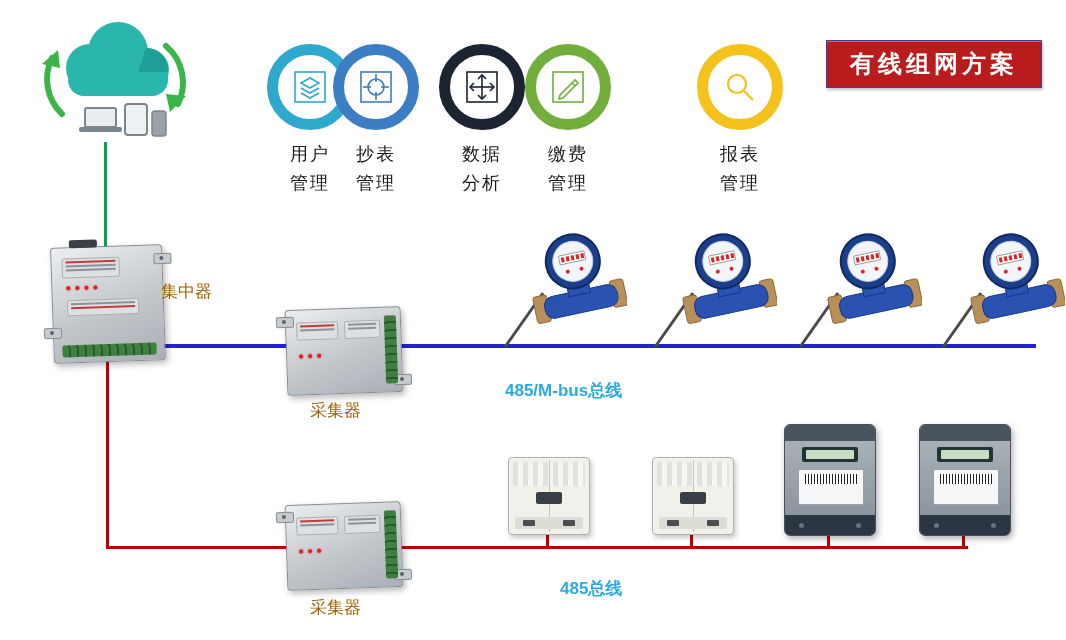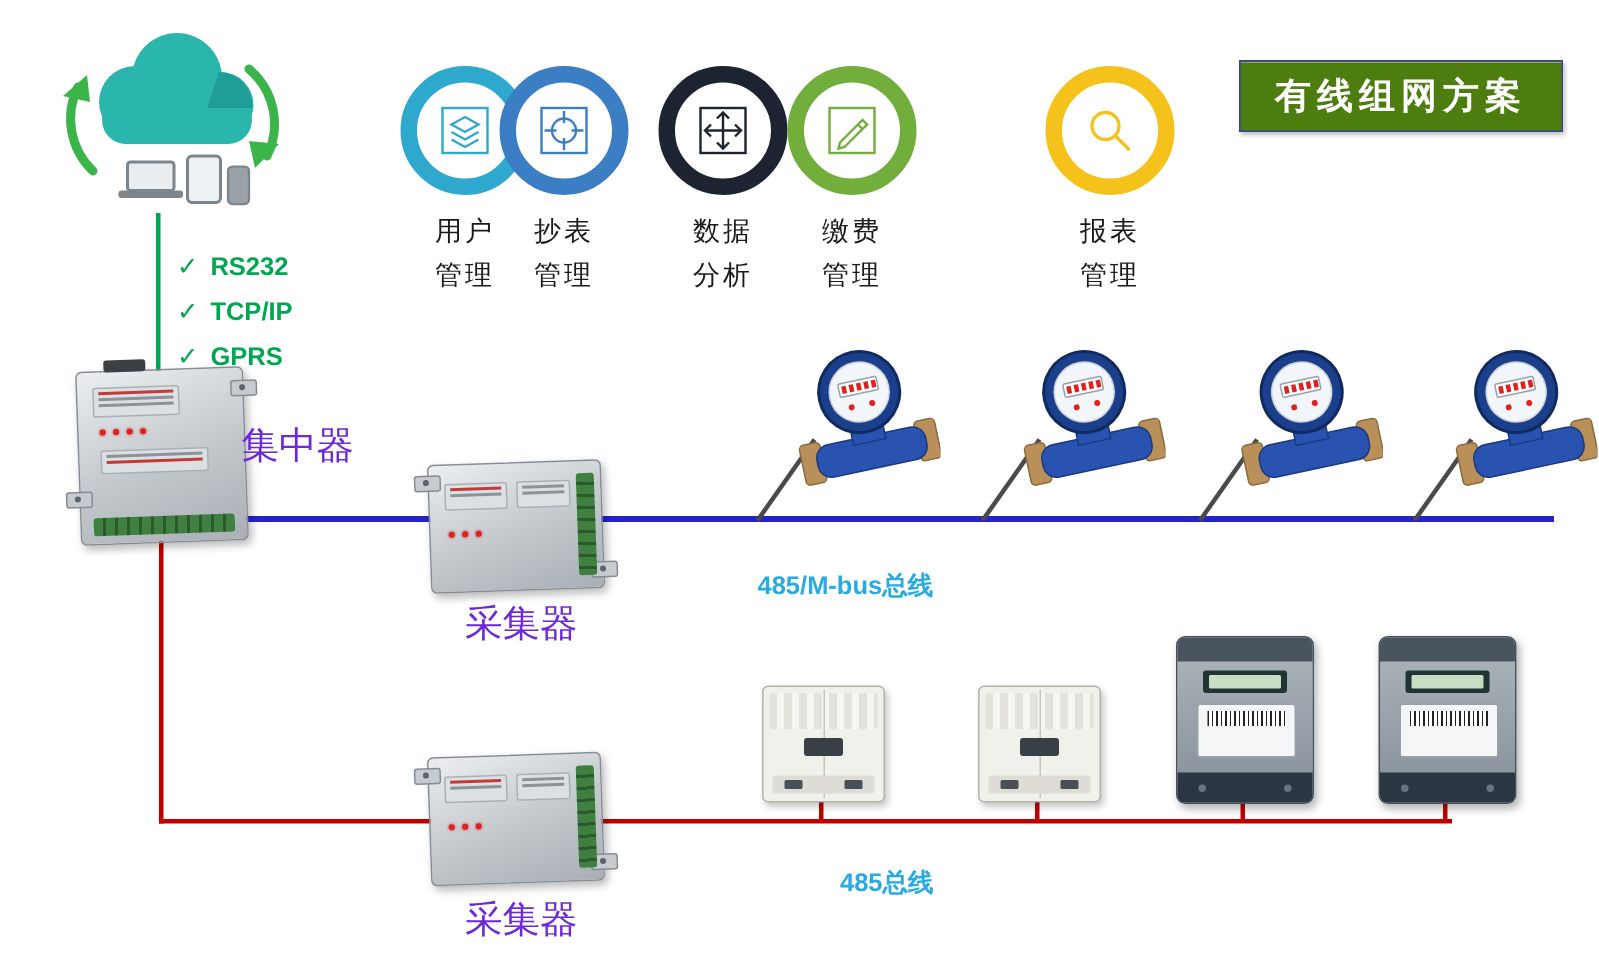--- a/index.html
+++ b/index.html
@@ -40,21 +40,21 @@
   .sticker{position:absolute;background:#dde0e3;border:1px solid #aab0b5;border-radius:2px;}
   .sticker .red-line{height:2px;background:#c23b3b;margin:2px 3px 0 3px;}
   .sticker .gray-line{height:2px;background:#8b9298;margin:2px 3px 0 3px;}
   .leds{position:absolute;display:flex;gap:5px;}
   .led{width:4px;height:4px;border-radius:50%;background:#d22;box-shadow:0 0 2px #d22;}
   .term-h{position:absolute;height:12px;border-radius:2px;
     background:repeating-linear-gradient(90deg,#3f8040 0 6px,#2a5a2c 6px 8px);}
   .term-v{position:absolute;width:12px;border-radius:2px;
     background:repeating-linear-gradient(180deg,#3f8040 0 6px,#2a5a2c 6px 8px);}
   .db9{position:absolute;background:#3a3f45;border-radius:2px;}
-  .dev-label{position:absolute;font-size:25px;color:#6d28d9;white-space:nowrap;}
+  .dev-label{position:absolute;font-size:17px;color:#a16207;white-space:nowrap;}
   
   .bus-label{position:absolute;font-size:17px;font-weight:bold;white-space:nowrap;margin-top:24px;}
   
   .wmeter{position:absolute;width:130px;height:120px;}
   
   .din{
     position:absolute;width:80px;height:76px;background:#f1f1ec;border:1px solid #b2b2aa;
     border-radius:4px;box-shadow:2px 3px 5px rgba(0,0,0,.22);
   }
   .din .ridges{position:absolute;left:4px;right:4px;top:4px;height:24px;border-radius:2px;
@@ -112,31 +112,20 @@
 
       <rect x="57" y="96" width="31" height="19" rx="2" fill="#e9edef" stroke="#7d858c" stroke-width="2"></rect>
       <rect x="51" y="115" width="43" height="5" rx="2" fill="#7d858c"></rect>
 
       <rect x="97" y="92" width="22" height="31" rx="3" fill="#eef1f3" stroke="#7d858c" stroke-width="2"></rect>
 
       <rect x="124" y="99" width="14" height="25" rx="3" fill="#9aa2a8" stroke="#7d858c" stroke-width="1.5"></rect>
     </svg>
   </div>
 
-  <div class="proto-list" style="color: rgb(0, 166, 81);">
-    <div class="proto">
-      <span class="chk">✓</span><span>RS232</span>
-    </div>
-    <div class="proto">
-      <span class="chk">✓</span><span>TCP/IP</span>
-    </div>
-    <div class="proto">
-      <span class="chk">✓</span><span>GPRS</span>
-    </div>
-  </div>
 
   <div class="feature" style="left:266px">
     <div class="ring" style="border-color: rgb(47, 168, 205);">
       <div class="icon-box" style="color: rgb(47, 168, 205);">
         <svg width="34" height="34" viewBox="0 0 34 34" fill="none" stroke="currentColor" stroke-width="1.6">
           <rect x="2" y="2" width="30" height="30"></rect>
           <path d="M8 13 L17 8 L26 13 L17 18 Z"></path>
           <path d="M8 18 L17 23 L26 18"></path>
           <path d="M8 23 L17 28 L26 23"></path>
         </svg>
@@ -212,21 +201,21 @@
           <line x1="21" y1="21" x2="30" y2="30"></line>
         </svg>
       </div>
     </div>
     <div class="feature-label">
       <div>报表</div>
       <div>管理</div>
     </div>
   </div>
 
-  <div class="title-box" style="background: #4d7c0f; color: rgb(255, 255, 255);">有线组网方案</div>
+  <div class="title-box" style="background: #b91c1c; color: rgb(255, 255, 255);">有线组网方案</div>
 
   <div class="metal" style="left:52px;top:246px;width:110px;height:114px;transform:rotate(-2deg);">
     <div class="db9" style="left:18px;top:-8px;width:28px;height:8px;"></div>
     <div class="ear" style="right:-10px;top:8px;"></div>
     <div class="ear" style="left:-10px;bottom:24px;"></div>
     <div class="sticker" style="left:10px;top:10px;width:56px;height:18px;">
       <div class="red-line"></div>
         <div class="gray-line"></div>
         <div class="gray-line"></div>
     </div>

